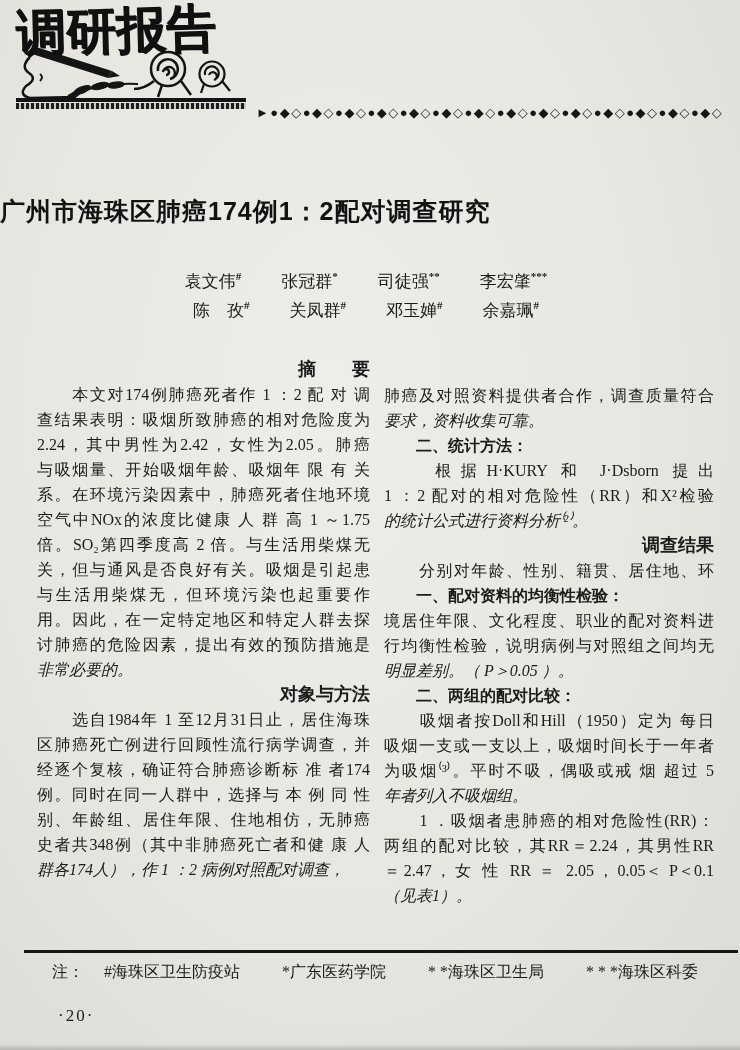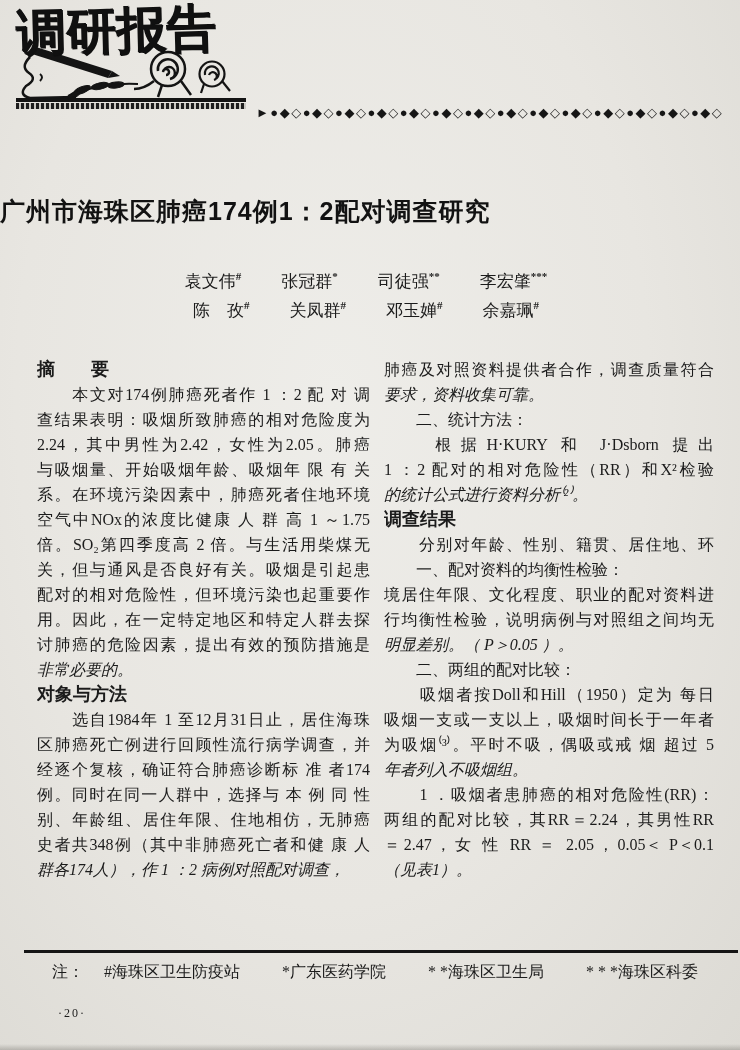--- a/index.html
+++ b/index.html
@@ -31,32 +31,32 @@
     font-family:"Liberation Sans", sans-serif;font-weight:900;font-size:25px;
     letter-spacing:1px;color:#121212;
   }
   .authors{position:absolute;top:264px;left:0;width:732px;}
   .authors .arow{display:flex;justify-content:center;gap:40px;height:29px;
     font-size:17px;align-items:flex-end;}
   .authors sup{font-size:11px;font-weight:bold;line-height:1;}
   
   .col{position:absolute;top:357px;}
   .col.left{left:37px;width:333px;}
-  .col.right{left:384px;width:330px;}
+  .col.right{left:384px;width:330px;margin-top:26px;}
   .ln{height:25px;line-height:25px;font-size:16px;overflow:hidden;}
   .ln.p{text-align:justify;text-align-last:justify;}
   .ln.pe{text-align:left;font-style:italic;}
-  .ln.h{text-align:left;font-family:"Liberation Sans", sans-serif;
+  .ln.h{text-align:right;font-family:"Liberation Sans", sans-serif;
     font-weight:bold;font-size:18px;}
-  .ln.s{font-family:"Liberation Sans", sans-serif;font-weight:normal;}
+  .ln.s{font-family:"Liberation Sans", sans-serif;font-weight:bold;}
   
   .footrule{position:absolute;left:24px;top:950px;width:714px;height:3px;background:#151515;}
   .footnote{position:absolute;left:52px;top:962px;width:680px;display:flex;gap:20px;
     font-size:16px;white-space:nowrap;}
-  .pagenum{position:absolute;left:58px;top:1006px;font-size:12px;letter-spacing:2px;}
+  .pagenum{position:absolute;left:58px;top:1006px;font-size:17px;letter-spacing:2px;}
   .bottom-shade{position:absolute;left:0;bottom:0;width:740px;height:6px;
     background:linear-gradient(180deg,rgba(0,0,0,0) 0%,rgba(60,58,52,.25) 100%);}
 </style>
 </head>
 <body>
 
 <div class="logo">
   <div class="logo-text">调研报告</div>
   <svg class="logo-art" width="222" height="58" viewBox="0 0 222 58">
 
@@ -115,21 +115,21 @@
 <div class="col left">
     <div class="ln h">摘　　要</div>
     <div class="ln p">　　本文对174例肺癌死者作 1 ：2 配 对 调</div>
     <div class="ln p">查结果表明：吸烟所致肺癌的相对危险度为</div>
     <div class="ln p">2.24，其中男性为2.42，女性为2.05。肺癌</div>
     <div class="ln p">与吸烟量、开始吸烟年龄、吸烟年 限 有 关</div>
     <div class="ln p">系。在环境污染因素中，肺癌死者住地环境</div>
     <div class="ln p">空气中NOx的浓度比健康 人 群 高 1 ～1.75</div>
     <div class="ln p">倍。SO₂第四季度高 2 倍。与生活用柴煤无</div>
     <div class="ln p">关，但与通风是否良好有关。吸烟是引起患</div>
-    <div class="ln p">配对的相对危险性，但环境污染也起重要作</div>
+    <div class="ln p">与生活用柴煤无，但环境污染也起重要作</div>
     <div class="ln p">用。因此，在一定特定地区和特定人群去探</div>
     <div class="ln p">讨肺癌的危险因素，提出有效的预防措施是</div>
     <div class="ln pe">非常必要的。</div>
     <div class="ln h">对象与方法</div>
     <div class="ln p">　　选自1984年 1 至12月31日止，居住海珠</div>
     <div class="ln p">区肺癌死亡例进行回顾性流行病学调查，并</div>
     <div class="ln p">经逐个复核，确证符合肺癌诊断标 准 者174</div>
     <div class="ln p">例。同时在同一人群中，选择与 本 例 同 性</div>
     <div class="ln p">别、年龄组、居住年限、住地相仿，无肺癌</div>
     <div class="ln p">史者共348例（其中非肺癌死亡者和健 康 人</div>

